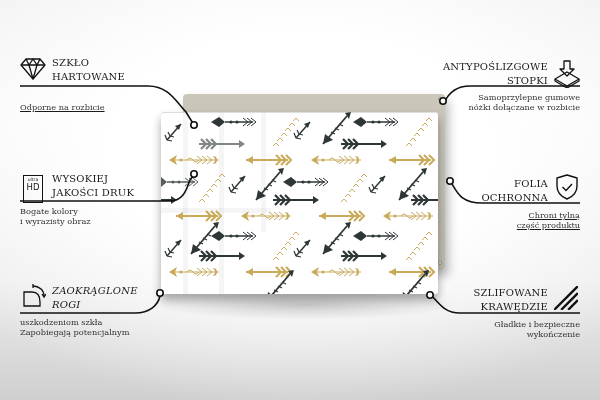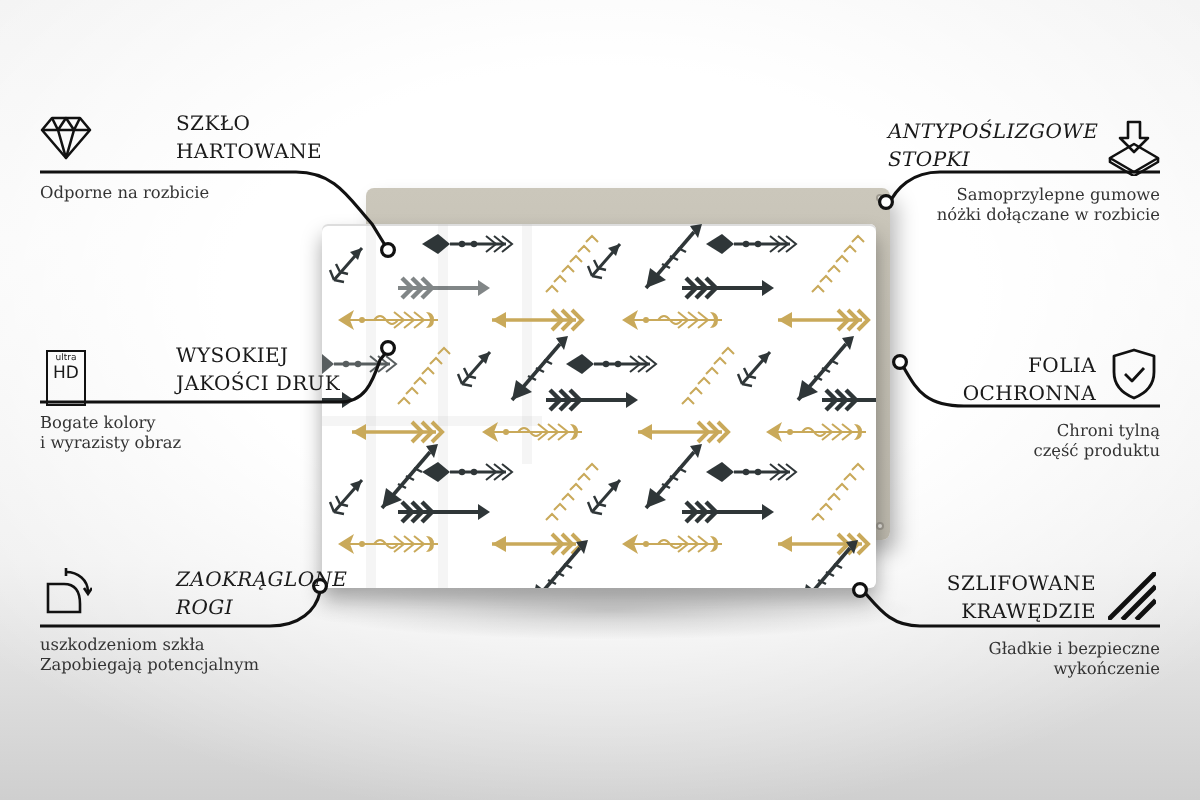--- a/index.html
+++ b/index.html
@@ -41,21 +41,21 @@
 
     .floor-shadow {
       position: absolute; left: 150px; top: 290px; width: 310px; height: 30px;
       background: radial-gradient(ellipse at center, rgba(0,0,0,0.18) 0%, rgba(0,0,0,0) 70%);
     }
 
     
     .feature { position: absolute; }
     .feature .title {
       font-size: 10px; line-height: 14px; letter-spacing: 0.2px;
-      font-weight: normal; text-transform: uppercase; margin-left: 36px;
+      font-weight: normal; text-transform: uppercase;
     }
     .feature .desc { font-size: 8.2px; line-height: 10px; color: #333; }
     .feature .icon { position: absolute; }
     .feature.right { text-align: right; }
 
     .connectors { position: absolute; inset: 0; pointer-events: none; }
   </style>
 </head>
 <body>
 
@@ -207,21 +207,21 @@
     <svg class="icon" style="left:0; top:2px;" width="26" height="22" viewBox="0 0 26 22">
       <g fill="none" stroke="#111" stroke-width="1.3" stroke-linejoin="round">
         <path d="M6,1 L20,1 L25,7 L13,21 L1,7 Z"></path>
         <path d="M1,7 L25,7 M6,1 L9,7 L13,21 M20,1 L17,7 L13,21 M9,7 L13,1 L17,7"></path>
       </g>
     </svg>
     <div style="position:absolute; left:32px; top:0; width:120px;">
       <div class="title">SZKŁO</div>
       <div class="title">HARTOWANE</div>
     </div>
-    <div style="position:absolute; left:0; top:35px; width:150px;">
+    <div style="position:absolute; left:0; top:46px; width:150px;text-decoration:underline;">
       <div class="desc">Odporne na rozbicie</div>
     </div>
   </div>
 
   <div class="feature" style="left:20px; top:172px;">
     <div class="icon" style="left:3px; top:3px; width:20px; height:28px; border:1.4px solid #111; text-align:center; font-family:'DejaVu Sans','Liberation Sans',sans-serif;">
       <div style="font-size:4.5px; line-height:6px; margin-top:1px;">ultra</div>
       <div style="font-size:8.5px; line-height:9px;">HD</div>
     </div>
     <div style="position:absolute; left:32px; top:0; width:130px;">
@@ -247,21 +247,21 @@
       <div class="title">ZAOKRĄGLONE</div>
       <div class="title">ROGI</div>
     </div>
     <div style="position:absolute; left:0; top:33px; width:160px;">
       <div class="desc">uszkodzeniom szkła</div>
       <div class="desc">Zapobiegają potencjalnym</div>
     </div>
   </div>
 
   <div class="feature right" style="left:420px; top:60px; width:160px;">
-    <div style="position:absolute; right:32px; top:0; width:140px; text-align:left;font-style:italic;">
+    <div style="position:absolute; right:32px; top:0; width:140px; text-align:right;">
       <div class="title">ANTYPOŚLIZGOWE</div>
       <div class="title">STOPKI</div>
     </div>
     <svg class="icon" style="right:0; top:0;" width="26" height="28" viewBox="0 0 26 28">
       <g fill="none" stroke="#111" stroke-width="1.3" stroke-linejoin="round">
         <path d="M10,1 L16,1 L16,9 L20,9 L13,16 L6,9 L10,9 Z"></path>
         <path d="M1,19 L13,12 L25,19 L13,26 Z"></path>
         <path d="M1,19 L1,21 L13,28 L25,21 L25,19"></path>
       </g>
     </svg>
@@ -275,21 +275,21 @@
     <div style="position:absolute; right:32px; top:1px; width:120px; text-align:right;">
       <div class="title">FOLIA</div>
       <div class="title">OCHRONNA</div>
     </div>
     <svg class="icon" style="right:2px; top:-2px;" width="22" height="26" viewBox="0 0 22 26">
       <g fill="none" stroke="#111" stroke-width="1.4" stroke-linejoin="round">
         <path d="M11,1 L21,4 L21,12 C21,19 16,23 11,25 C6,23 1,19 1,12 L1,4 Z"></path>
         <path d="M6.5,13 L10,16.5 L16,10"></path>
       </g>
     </svg>
-    <div style="position:absolute; right:0; top:34px; width:150px; text-align:right;">
+    <div style="position:absolute; right:0; top:34px; width:150px; text-align:right;text-decoration:underline;">
       <div class="desc">Chroni tylną</div>
       <div class="desc">część produktu</div>
     </div>
   </div>
 
   <div class="feature right" style="left:420px; top:286px; width:160px;">
     <div style="position:absolute; right:32px; top:0; width:130px; text-align:right;">
       <div class="title">SZLIFOWANE</div>
       <div class="title">KRAWĘDZIE</div>
     </div>

